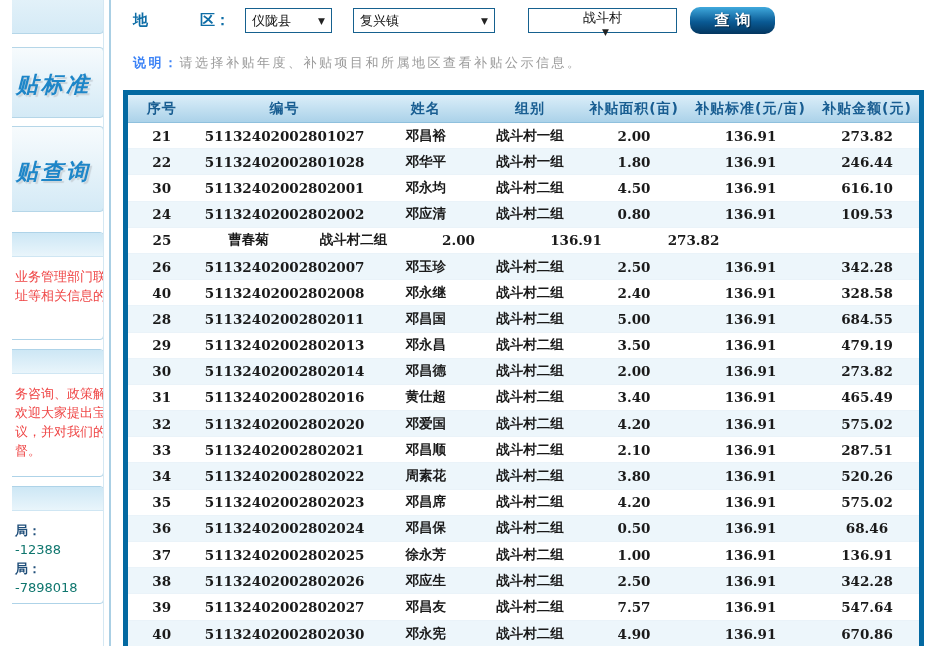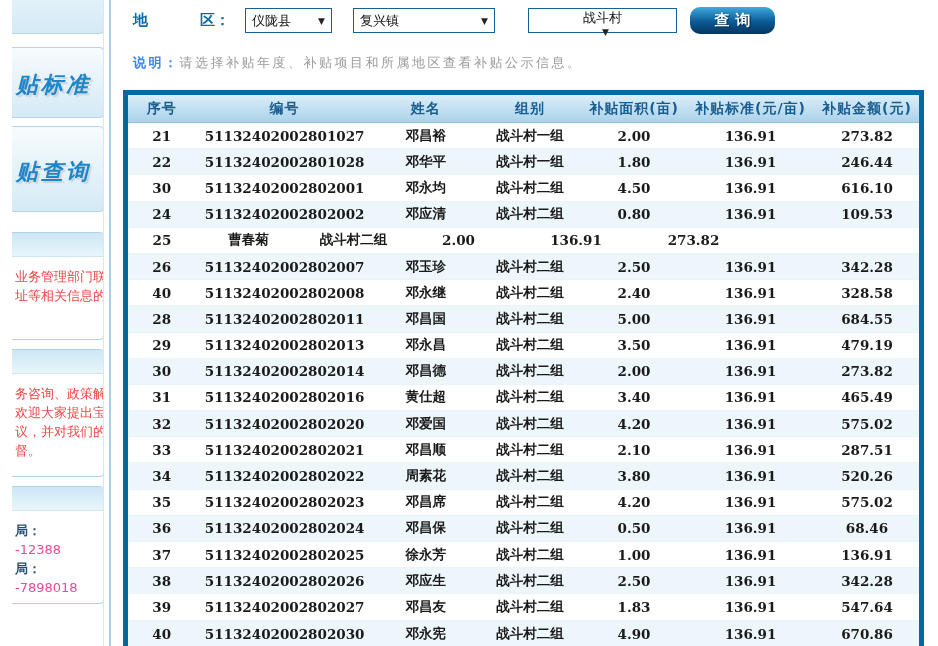--- a/index.html
+++ b/index.html
@@ -23,21 +23,21 @@
   .info-box { position:absolute; left:-148px; width:240px; background:#fff;
     border:1px solid #aed3e8; border-radius:4px; overflow:hidden; }
   .info-head { height:24px; background:linear-gradient(#cde7f5,#e9f5fb);
     border-bottom:1px solid #cfe6f3; }
   .info-body { padding:10px 4px 0 150px; }
   .info-line { font-size:13px; color:#ef4444; line-height:19px; white-space:nowrap; }
   .info-box1 { top:232px; height:108px; }
   .info-box2 { top:349px; height:128px; }
   .info-box3 { top:486px; height:118px; }
   .contact-label { font-size:13px; font-weight:bold; color:#1f4e79; line-height:19px; }
-  .contact-number { font-size:13px; color:#ec4899; line-height:19px; }
+  .contact-number { font-size:13px; color:#0f766e; line-height:19px; }
 
   .v-line1 { position:absolute; left:103px; top:0; width:1px; height:646px; background:#d5e8f3; }
   .v-line2 { position:absolute; left:109px; top:0; width:2px; height:646px; background:#aacfe4; }
 
   
   .form-label { position:absolute; top:11px; font-size:15px; font-weight:bold; color:#0e6da6; }
   .lbl-1 { left:133px; }
   .lbl-2 { left:200px; }
   .dropdown { position:absolute; top:8px; height:25px; border:1px solid #16618f;
     background:#fff; display:flex; align-items:center; padding:0 6px; cursor:pointer; }
@@ -308,21 +308,21 @@
         <div class="t-cell c3">战斗村二组</div>
         <div class="t-cell c4">2.50</div>
         <div class="t-cell c5">136.91</div>
         <div class="t-cell c6">342.28</div>
       </div>
       <div class="t-row">
         <div class="t-cell c0">39</div>
         <div class="t-cell c1">51132402002802027</div>
         <div class="t-cell c2">邓昌友</div>
         <div class="t-cell c3">战斗村二组</div>
-        <div class="t-cell c4">1.83</div>
+        <div class="t-cell c4">7.57</div>
         <div class="t-cell c5">136.91</div>
         <div class="t-cell c6">547.64</div>
       </div>
       <div class="t-row alt">
         <div class="t-cell c0">40</div>
         <div class="t-cell c1">51132402002802030</div>
         <div class="t-cell c2">邓永宪</div>
         <div class="t-cell c3">战斗村二组</div>
         <div class="t-cell c4">4.90</div>
         <div class="t-cell c5">136.91</div>

